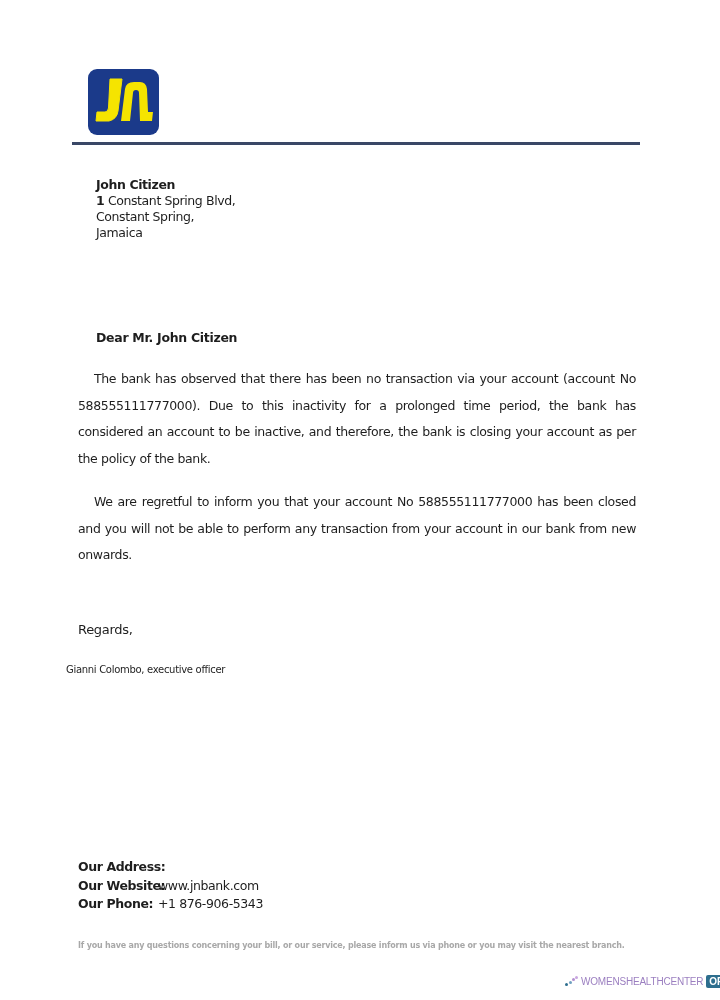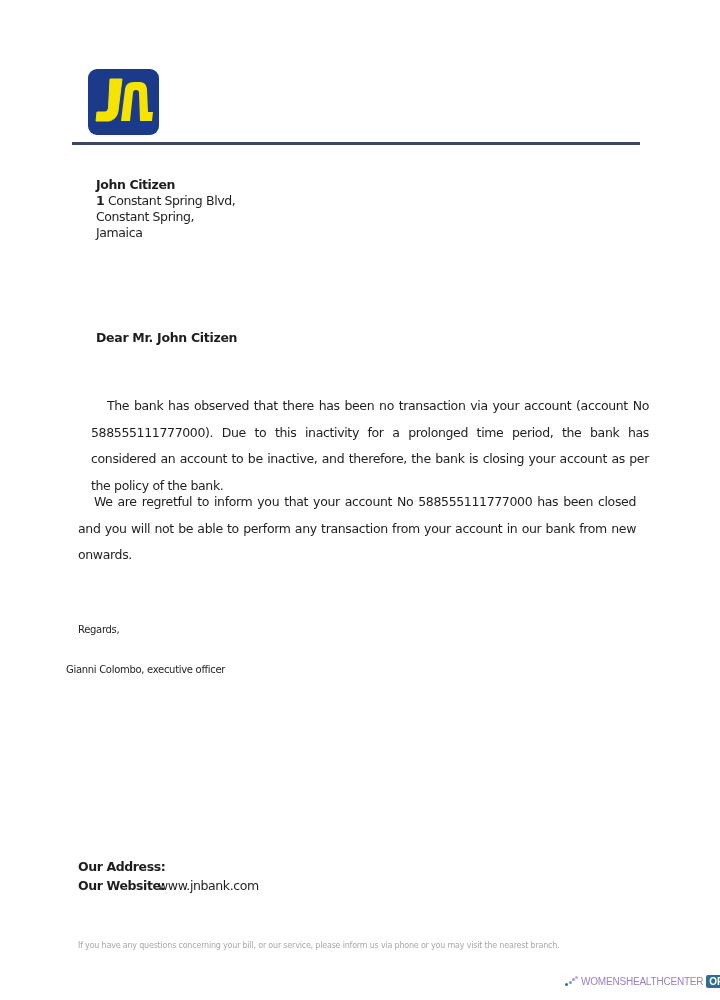--- a/index.html
+++ b/index.html
@@ -74,27 +74,27 @@
     .para {
       position: absolute;
       left: 78px;
       width: 558px;
       font-size: 12.5px;
       line-height: 26.5px;
       text-align: justify;
       letter-spacing: -0.35px;
     }
     .para .indent { display: inline-block; width: 16px; }
-    .para1 { top: 393px; margin-left: 13px; }
+    .para1 { top: 366px; }
     .para2 { top: 489px; }
     .regards {
       position: absolute;
       left: 78px;
       top: 622px;
-      font-size: 10px;
+      font-size: 13px;
       line-height: 16px;
       letter-spacing: -0.3px;
     }
     .signature {
       position: absolute;
       left: 66px;
       top: 662px;
       font-size: 10px;
       line-height: 16px;
       letter-spacing: -0.3px;
@@ -111,20 +111,21 @@
     .contact .lbl { font-weight: bold; width: 80px; }
     .footer-note {
       position: absolute;
       left: 78px;
       top: 940px;
       font-size: 8px;
       line-height: 12px;
       color: #a8a8a8;
       letter-spacing: -0.2px;
       white-space: nowrap;
+      font-weight: bold;
     }
     .watermark {
       position: absolute;
       left: 565px;
       top: 975px;
       display: flex;
       align-items: center;
       font-family: "Liberation Sans", sans-serif;
       font-size: 10px;
       color: #9b7fc0;
@@ -188,20 +189,24 @@
 <div class="signature">Gianni Colombo, executive officer</div>
 
 <div class="contact">
   <div class="row">
     <span class="lbl">Our Address:</span>
   </div>
   <div class="row">
     <span class="lbl">Our Website:</span>
     <span>www.jnbank.com</span>
   </div>
+  <div class="row">
+    <span class="lbl">Our Phone:</span>
+    <span>+1 876-906-5343</span>
+  </div>
 </div>
 
 <div class="footer-note">If you have any questions concerning your bill, or our service, please inform us via phone or you may visit the nearest branch.</div>
 
 <div class="watermark">
   <div class="dots">
     <span style="left:0;top:7px;width:3px;height:3px;background:#2d6e8e;"></span>
     <span style="left:4px;top:5px;width:3px;height:3px;background:#6fa0c0;"></span>
     <span style="left:7px;top:2px;width:3px;height:3px;background:#b28fd0;"></span>
     <span style="left:10px;top:0;width:3px;height:3px;background:#c9a6e0;"></span>

